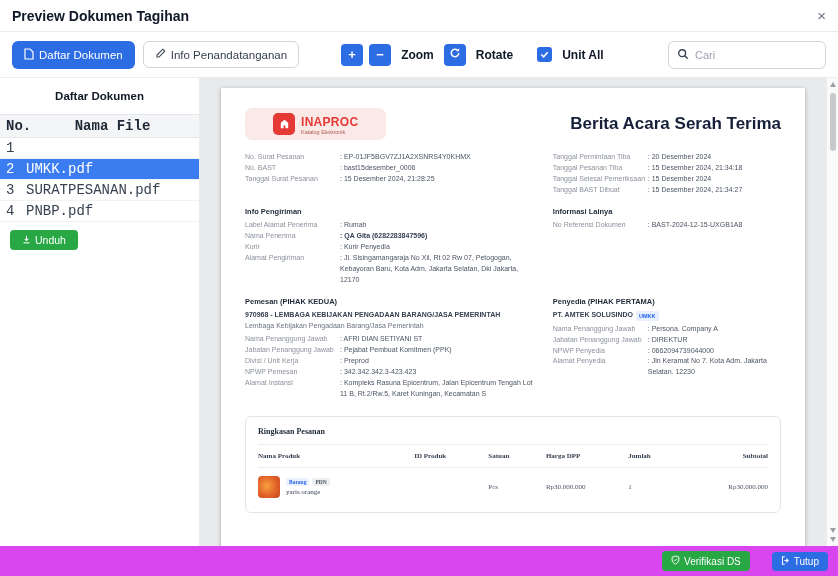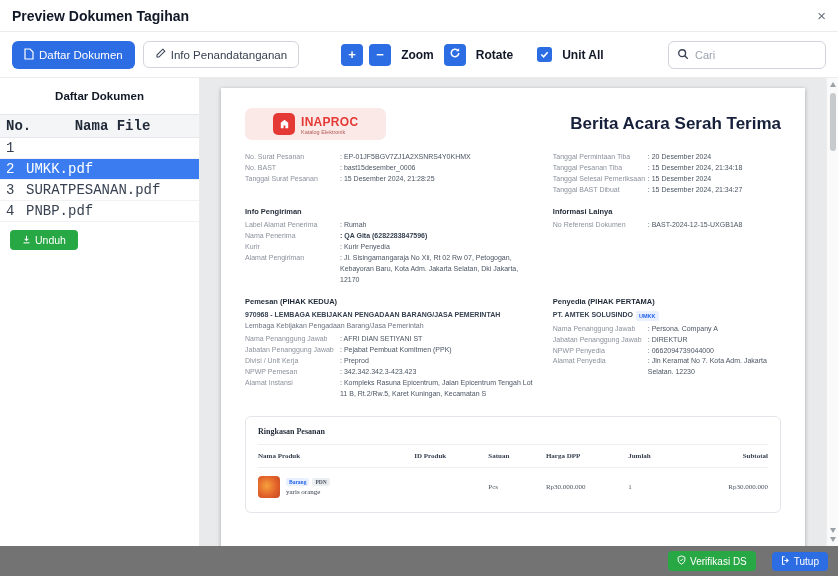--- a/index.html
+++ b/index.html
@@ -45,21 +45,21 @@
   .page { width:584px; margin:10px auto 0; background:#fff; box-shadow:0 1px 4px rgba(0,0,0,.3); min-height:700px; padding:20px 24px; }
 
   
   .rail { width:12px; flex:0 0 12px; background:#fafafa; border-left:1px solid #ececec; display:flex; flex-direction:column; align-items:center; padding:2px 0; }
   .tri-up { width:0; height:0; border-left:3px solid transparent; border-right:3px solid transparent; border-bottom:5px solid #9aa0a6; margin:2px 0; }
   .tri-down { width:0; height:0; border-left:3px solid transparent; border-right:3px solid transparent; border-top:5px solid #9aa0a6; margin:2px 0; }
   .thumb { width:6px; height:58px; border-radius:3px; background:#c7cacd; margin-top:4px; }
   .rail-spacer { flex:1; }
 
   
-  .footer { height:30px; flex:0 0 30px; background:#737373; display:flex; align-items:center; justify-content:flex-end; gap:16px; padding:0 10px; }
+  .footer { height:30px; flex:0 0 30px; background:#d946ef; display:flex; align-items:center; justify-content:flex-end; gap:22px; padding:0 10px; }
   .btn-sm { font-size:10px; padding:4px 9px; border-radius:4px; display:inline-flex; align-items:center; gap:4px; border:none; cursor:pointer; color:#fff; font-family:inherit; }
   .bg-green { background:#28a745; } .bg-blue { background:#2d6de3; }
 
   
   .doc { font-size:7px; color:#4b5563; }
   .doc-top { display:flex; justify-content:space-between; align-items:center; }
   .logo-wrap { display:flex; align-items:flex-end; gap:6px; background:#fbe9e7; border-radius:7px; padding:5px 28px; }
   .logo-icon { width:22px; height:22px; background:#e53935; border-radius:5px; display:flex; align-items:center; justify-content:center; }
   .logo-text { display:flex; flex-direction:column; }
   .logo-name { color:#e53935; font-weight:bold; font-size:12px; letter-spacing:.3px; }

